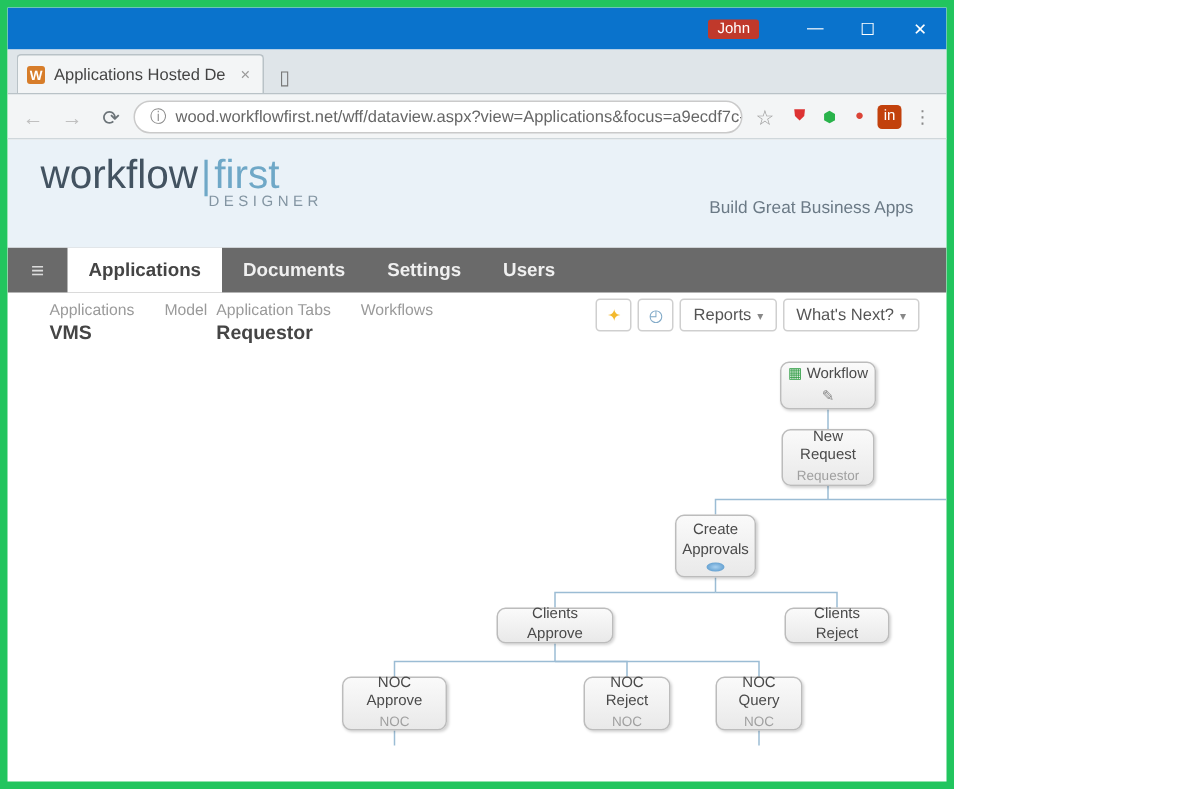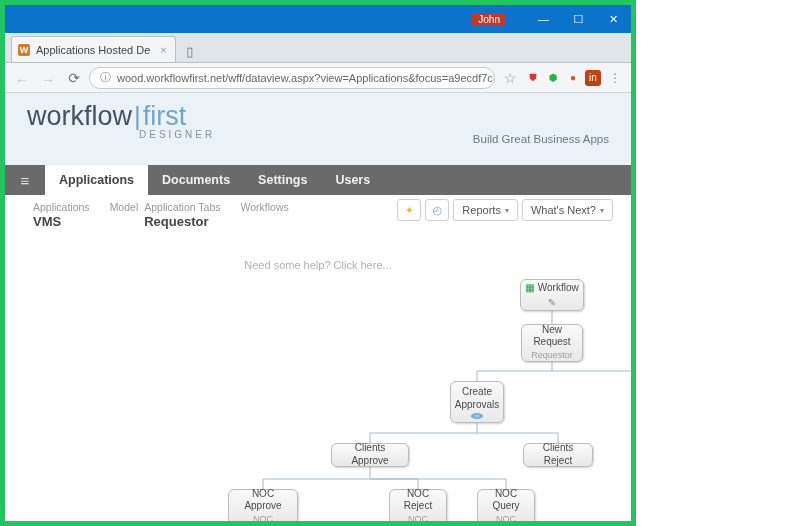--- a/index.html
+++ b/index.html
@@ -149,21 +149,20 @@
             <span>Reports</span>
             <span class="caret-dn">▾</span>
           </div>
         <div class="btn">
             <span>What's Next?</span>
             <span class="caret-dn">▾</span>
           </div>
       </div>
     </div>
 
-    <div class="help-line">Need some help? Click here...</div>
 
     <div class="canvas">
       <svg class="wires">
         <line x1="547" y1="40" x2="547" y2="53"></line>
         <line x1="547" y1="91" x2="547" y2="100"></line>
         <path d="M547 100 H472 V110"></path>
         <path d="M547 100 H665 V110"></path>
         <line x1="472" y1="152" x2="472" y2="162"></line>
         <path d="M472 162 H365 V172"></path>
         <path d="M472 162 H553 V172"></path>

